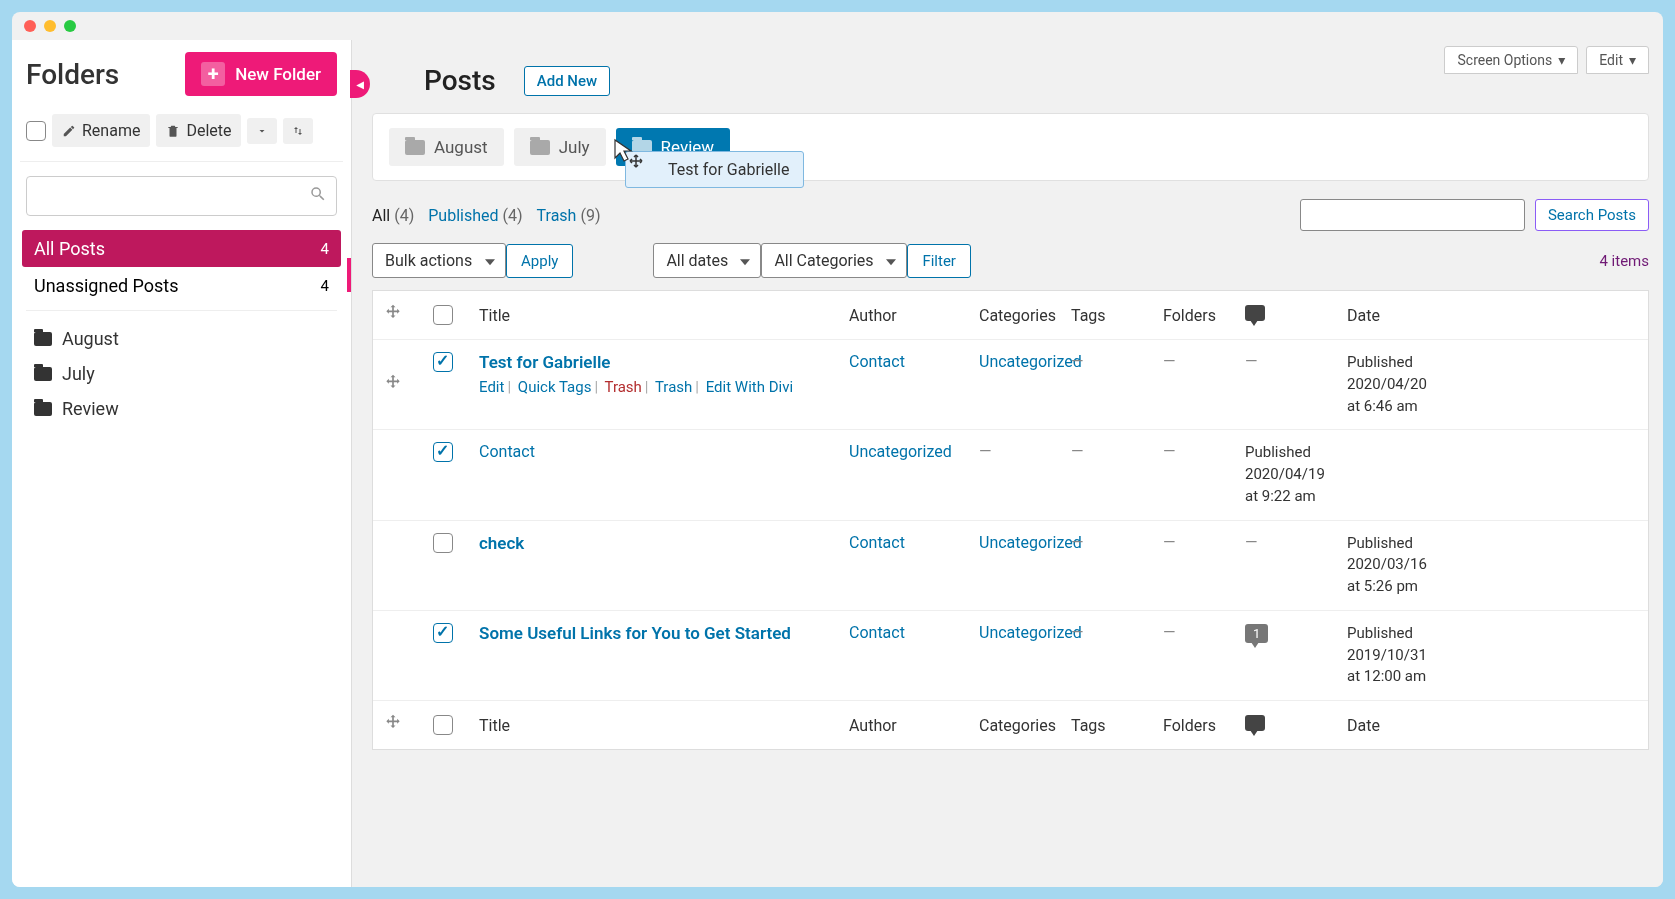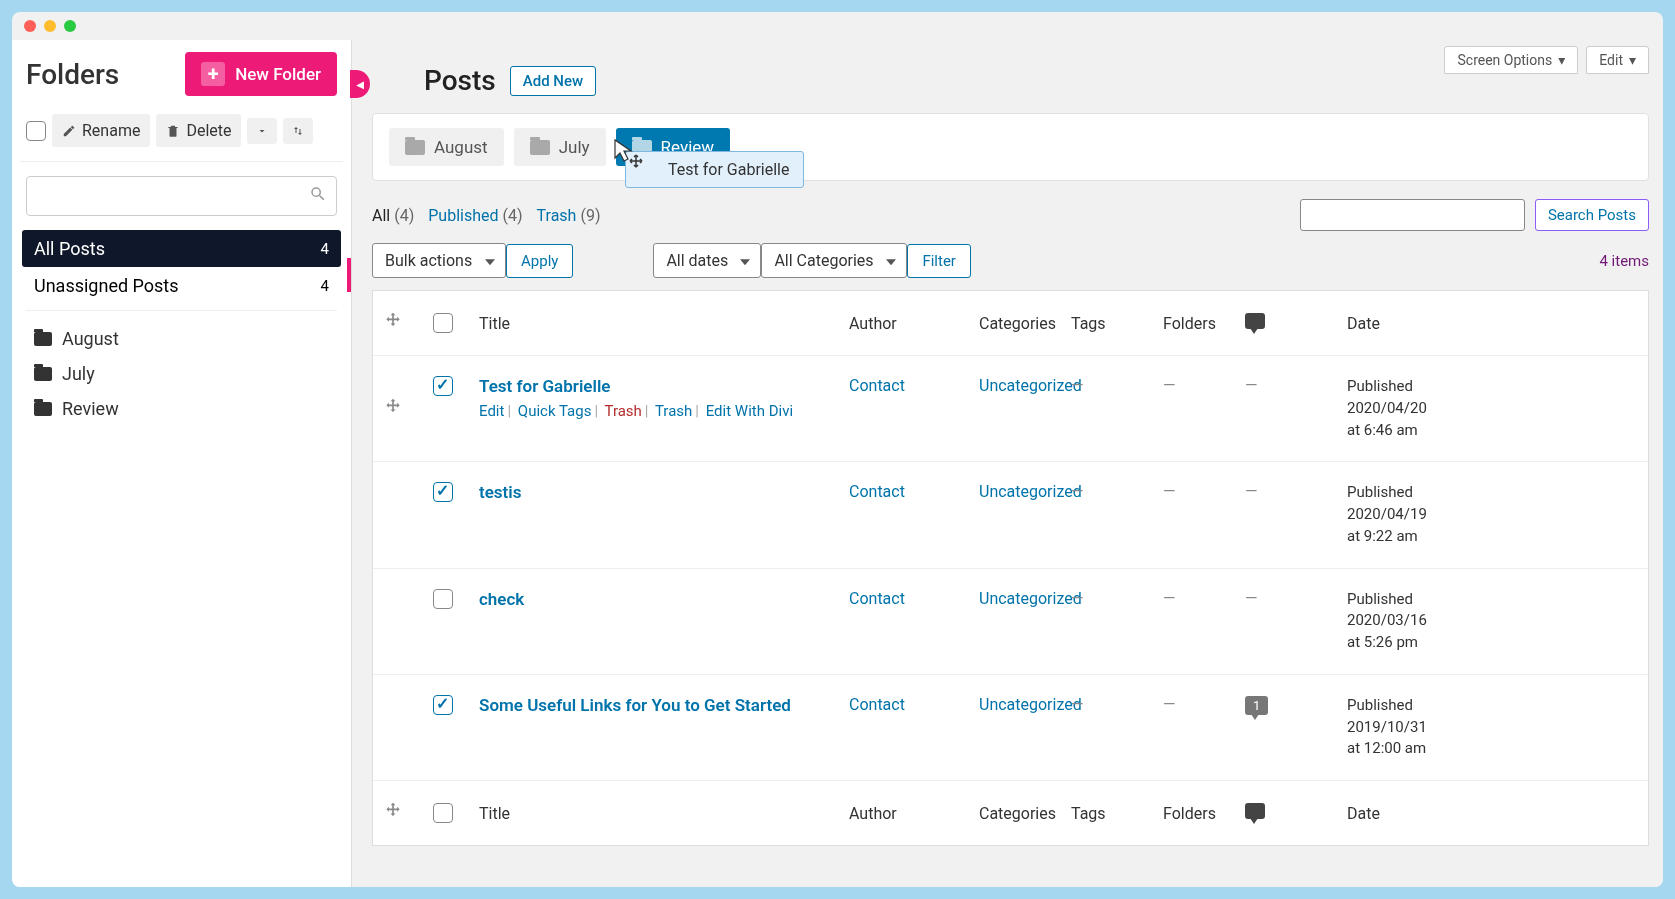--- a/index.html
+++ b/index.html
@@ -18,33 +18,33 @@
 .new-folder-btn .plus { background: rgba(255,255,255,0.3); width: 24px; height: 24px; border-radius: 3px; display: flex; align-items: center; justify-content: center; font-size: 20px; font-weight: bold; }
 .toolbar-row { display: flex; align-items: center; gap: 6px; padding: 4px 6px 14px; border-bottom: 1px solid #eee; margin-bottom: 14px; }
 .toolbar-checkbox { width: 20px; height: 20px; border: 1.5px solid #888; border-radius: 4px; background: #fff; cursor: pointer; }
 .toolbar-btn { background: #f0f0f0; border: none; border-radius: 3px; padding: 7px 10px; font-size: 16px; color: #333; display: flex; align-items: center; gap: 6px; cursor: pointer; }
 .toolbar-btn.small { padding: 7px 9px; }
 .search-wrap { margin: 0 6px 14px; position: relative; }
 .search-input { width: 100%; border: 1px solid #ccc; border-radius: 4px; padding: 10px 36px 10px 10px; font-size: 15px; }
 .search-icon-s { position: absolute; right: 10px; top: 50%; transform: translateY(-50%); color: #999; }
 .folder-list { padding: 0 2px; }
 .folder-item { display: flex; align-items: center; justify-content: space-between; padding: 8px 12px; border-radius: 3px; cursor: pointer; font-size: 18px; }
-.folder-item.active { background: #0f172a; color: #fff; }
+.folder-item.active { background: #be185d; color: #fff; }
 .folder-item .count { font-size: 15px; }
 .folder-divider { border-top: 1px solid #eee; margin: 6px 4px 10px; }
 .folder-entry { display: flex; align-items: center; gap: 10px; padding: 7px 12px; font-size: 18px; color: #333; cursor: pointer; }
 .folder-icon-sm { width: 18px; height: 14px; background: #333; border-radius: 2px; position: relative; }
 .folder-icon-sm::before { content: ""; position: absolute; top: -3px; left: 0; width: 9px; height: 3px; background: #333; border-radius: 1px 1px 0 0; }
 .content-area { flex: 1; background: #f1f1f1; position: relative; padding-left: 16px; }
 .collapse-handle { position: absolute; left: -2px; top: 30px; width: 20px; height: 28px; background: #ee1a78; border-radius: 0 14px 14px 0; display: flex; align-items: center; justify-content: center; cursor: pointer; }
 .collapse-handle::after { content: "◀"; color: #fff; font-size: 10px; }
 .pink-marker { position: absolute; left: -5px; top: 218px; width: 4px; height: 34px; background: #ee1a78; }
 .top-tools { position: absolute; right: 14px; top: 6px; display: flex; gap: 8px; }
 .top-tool-btn { background: #fff; border: 1px solid #ccc; border-radius: 3px 3px 0 0; padding: 5px 12px; font-size: 14px; color: #555; cursor: pointer; display: flex; align-items: center; gap: 6px; }
-.header-row { display: flex; align-items: center; gap: 14px; padding: 24px 0 16px 56px; }
+.header-row { display: flex; align-items: center; gap: 28px; padding: 24px 0 16px 56px; }
 .page-title { font-size: 28px; font-weight: 500; color: #222; }
 .add-new-btn { border: 1px solid #0073aa; color: #0073aa; background: #fff; padding: 5px 12px; border-radius: 3px; font-size: 15px; font-weight: 500; cursor: pointer; }
 .folder-tabs-wrap { background: #fff; border: 1px solid #e0e0e0; border-radius: 4px; margin: 0 14px 0 4px; padding: 14px 16px; display: flex; gap: 10px; position: relative; }
 .folder-tab { background: #f0f0f0; border-radius: 3px; padding: 9px 16px; display: flex; align-items: center; gap: 9px; font-size: 17px; color: #555; cursor: pointer; }
 .folder-tab.active { background: #0078b0; color: #fff; }
 .folder-tab-icon { width: 20px; height: 15px; background: currentColor; opacity: 0.45; border-radius: 2px; position: relative; }
 .folder-tab-icon::before { content: ""; position: absolute; top: -3px; left: 0; width: 10px; height: 3px; background: currentColor; border-radius: 1px 1px 0 0; }
 .folder-tab.active .folder-tab-icon { opacity: 0.7; }
 .drag-badge { position: absolute; left: 252px; top: 37px; background: #e2f0fb; border: 1px solid #7fb8e0; border-radius: 3px; padding: 8px 14px 8px 42px; font-size: 16px; color: #333; z-index: 5; }
 .drag-cursor { position: absolute; left: 238px; top: 22px; z-index: 6; }
@@ -56,21 +56,21 @@
 .search-posts-group { display: flex; gap: 10px; align-items: center; }
 .search-posts-input { border: 1px solid #888; border-radius: 3px; width: 225px; padding: 6px; font-size: 15px; }
 .search-posts-btn { border: 1px solid #8b5cf6; color: #0073aa; background: #fff; border-radius: 3px; padding: 6px 12px; font-size: 15px; cursor: pointer; }
 .action-bar { display: flex; align-items: center; padding: 0 14px 12px 4px; }
 .select-ctrl { border: 1px solid #888; border-radius: 3px; background: #fff; padding: 7px 32px 7px 12px; font-size: 16px; color: #333; cursor: pointer; position: relative; appearance: none; }
 .select-wrap { position: relative; display: inline-block; }
 .select-wrap::after { content: ""; position: absolute; right: 11px; top: 50%; transform: translateY(-30%); border-left: 5px solid transparent; border-right: 5px solid transparent; border-top: 6px solid #555; pointer-events: none; }
 .blue-btn { border: 1px solid #0073aa; color: #0073aa; background: #fff; border-radius: 3px; padding: 7px 14px; font-size: 15px; cursor: pointer; }
 .items-count { margin-left: auto; font-size: 15px; color: #701a75; }
 .posts-table { background: #fff; border: 1px solid #ddd; margin: 0 14px 0 4px; }
-.tbl-row { display: grid; grid-template-columns: 50px 46px 370px 130px 92px 92px 82px 102px 110px; align-items: start; padding: 20px 10px; border-bottom: 1px solid #eee; font-size: 16px; }
+.tbl-row { display: grid; grid-template-columns: 50px 46px 370px 130px 92px 92px 82px 102px 110px; align-items: start; padding: 12px 10px; border-bottom: 1px solid #eee; font-size: 16px; }
 .tbl-row.header { align-items: center; }
 .tbl-row.header .col-title, .tbl-row.header .col-date { color: #0073aa; cursor: pointer; }
 .tbl-row.header .col { color: #333; font-weight: 400; }
 .drag-handle-svg { color: #888; }
 .row-checkbox { width: 20px; height: 20px; border: 1.5px solid #888; border-radius: 4px; background: #fff; cursor: pointer; position: relative; }
 .row-checkbox.checked { border-color: #0073aa; }
 .row-checkbox.checked::after { content: "✓"; color: #0073aa; position: absolute; left: 2px; top: -2px; font-size: 16px; font-weight: bold; }
 .post-title-link { color: #0073aa; font-weight: 600; cursor: pointer; font-size: 17px; }
 .row-actions { margin-top: 6px; font-size: 15px; }
 .row-actions .act { color: #0073aa; cursor: pointer; }
@@ -283,24 +283,20 @@
     <div><span class="dash">—</span></div>
     <div><span class="dash">—</span></div>
     <div><span class="dash">—</span></div>
     <div class="date-cell">Published<br>2020/04/20<br>at 6:46 am</div>
   </div>
             <div class="tbl-row">
     <div style="align-self:center;"></div>
     <div>
                 <div class="row-checkbox checked"></div>
               </div>
-    <div>
-      <a class="post-title-link">testis</a>
-      
-    </div>
     <div><a class="author-link">Contact</a></div>
     <div><a class="cat-link">Uncategorized</a></div>
     <div><span class="dash">—</span></div>
     <div><span class="dash">—</span></div>
     <div><span class="dash">—</span></div>
     <div class="date-cell">Published<br>2020/04/19<br>at 9:22 am</div>
   </div>
             <div class="tbl-row">
     <div style="align-self:center;"></div>
     <div>

